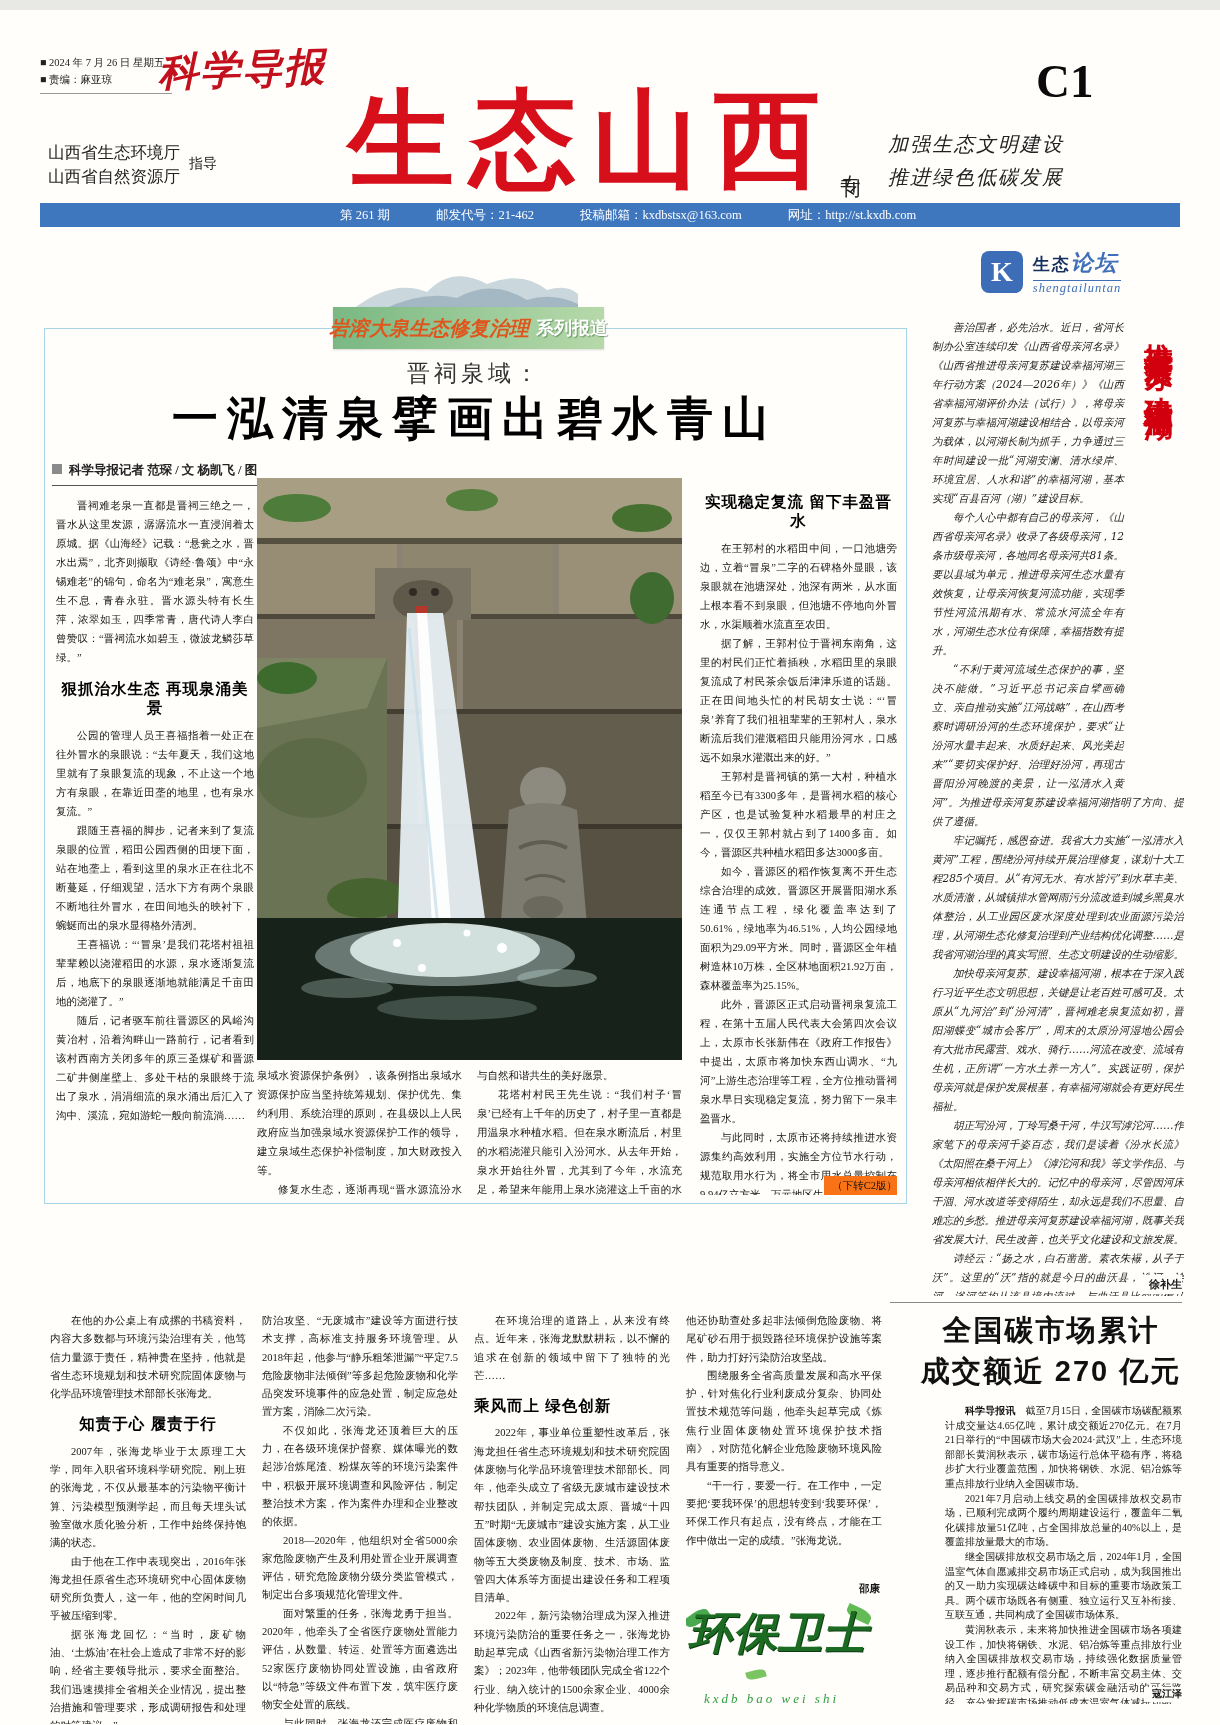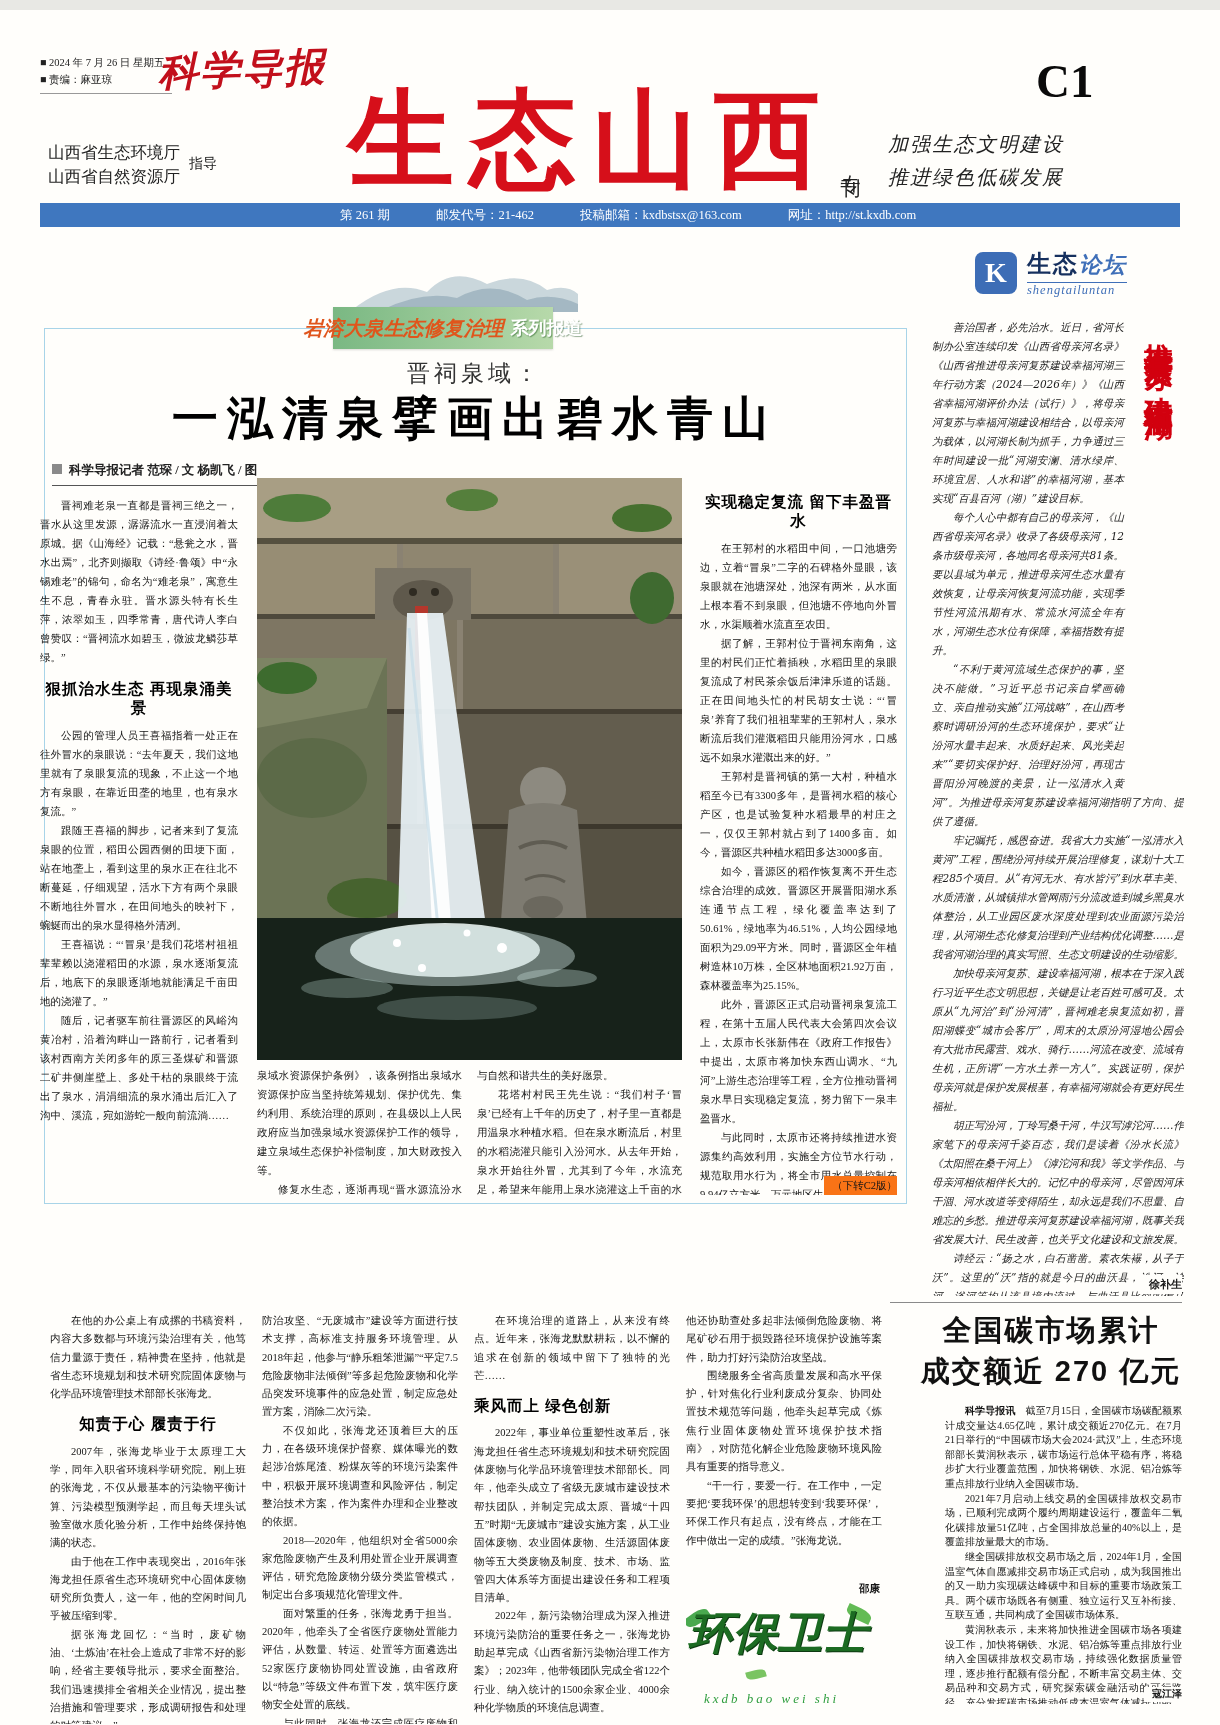--- a/index.html
+++ b/index.html
@@ -22,53 +22,53 @@
           font-family:"Liberation Serif",serif;}
   .slogan{position:absolute;left:888px;top:118px;font-size:20px;line-height:33px;font-style:italic;
           color:#222;letter-spacing:2px;}
   .infobar{position:absolute;left:40px;top:193px;width:1140px;height:24px;background:#3f77bf;
            display:flex;align-items:center;color:#fff;font-size:12.5px;padding-left:0;box-sizing:border-box;}
   .infobar span{margin-left:46px;white-space:nowrap;}
   .infobar span:first-child{margin-left:300px;}
   
   .mainbox{position:absolute;left:44px;top:318px;width:861px;height:874px;border:1px solid #a8d4e8;}
   .mountains{position:absolute;left:352px;top:250px;z-index:2;}
-  .series-banner{position:absolute;left:333px;top:297px;width:220px;height:42px;z-index:3;
+  .series-banner{position:absolute;left:333px;top:297px;width:271px;height:42px;z-index:3;
                  background:linear-gradient(90deg,#7ab883,#b7d9aa);display:flex;align-items:center;
                  justify-content:center;gap:7px;box-shadow:0 1px 2px rgba(0,0,0,.15);}
   .series-banner .script{font-family:"DejaVu Serif",serif;font-style:italic;font-weight:bold;
                          font-size:20px;color:#e0551c;white-space:nowrap;}
   .series-banner .label{font-family:"Liberation Sans",sans-serif;font-weight:bold;font-size:18px;
                         color:#fff;text-shadow:1px 1px 1px rgba(0,60,0,.4);white-space:nowrap;}
   .kicker{position:absolute;left:44px;top:348px;width:861px;text-align:center;font-size:23px;
           letter-spacing:4px;color:#333;}
   .headline{position:absolute;left:44px;top:378px;width:861px;text-align:center;
             font-family:"Liberation Sans",sans-serif;font-weight:900;font-size:46px;
             letter-spacing:9px;color:#000;white-space:nowrap;}
   .byline{position:absolute;left:52px;top:452px;font-size:12.5px;font-weight:bold;color:#222;}
   .byline .sq{display:inline-block;width:10px;height:10px;background:#8a8a8a;margin-right:7px;}
   .byline-rule{position:absolute;left:52px;top:475px;width:246px;border-top:1.5px solid #555;}
   .col{position:absolute;overflow:hidden;font-size:10.5px;line-height:19px;text-align:justify;color:#151515;}
   .col p{margin:0;text-indent:2em;}
   .subhead{font-family:"Liberation Sans",sans-serif;font-weight:bold;font-size:15.5px;
            letter-spacing:1px;text-indent:0;text-align:center;padding:12px 0 9px;color:#000;}
-  .col1{left:40px;top:486px;width:198px;height:699px;}
+  .col1{left:56px;top:486px;width:198px;height:699px;}
   .colmid{left:700px;top:470px;width:197px;height:715px;}
   .turn-note{position:absolute;right:0;bottom:0;background:#f97316;padding-left:8px;font-size:10.5px;}
   .photo{position:absolute;left:257px;top:468px;width:425px;height:582px;}
   .belowA{left:257px;top:1056px;width:205px;height:132px;}
   .belowB{left:477px;top:1056px;width:205px;height:132px;}
   
   .forum-logo{position:absolute;left:920px;top:238px;width:262px;display:flex;justify-content:center;
               align-items:center;gap:10px;}
   .forum-badge{width:42px;height:42px;background:#3d6db6;border-radius:8px;color:#fff;display:flex;
                align-items:center;justify-content:center;font-size:28px;font-weight:bold;
                font-family:"Liberation Serif",serif;}
   .forum-names{border-bottom:1px solid #3f6fb8;padding-bottom:2px;}
-  .forum-name-a{font-size:24px;font-weight:bold;color:#16305e;letter-spacing:2px;}
+  .forum-name-a{font-size:17px;font-weight:bold;color:#16305e;letter-spacing:2px;}
   .forum-name-b{font-size:22px;font-weight:bold;font-style:italic;color:#3f6fb8;
                 font-family:"DejaVu Serif",serif;letter-spacing:2px;}
   .forum-pinyin{font-size:12.5px;font-style:italic;color:#3f6fb8;letter-spacing:1px;}
   .essay{position:absolute;left:932px;top:308px;width:252px;height:978px;overflow:hidden;
          font-size:10.5px;line-height:19px;font-style:italic;text-align:justify;color:#1a1a1a;
          font-family:"DejaVu Serif",serif;}
   .essay p{margin:0;text-indent:2em;}
   .v-headline{float:right;width:50px;height:448px;margin:2px 0 8px 10px;writing-mode:vertical-rl;
               font-family:"DejaVu Serif",serif;font-style:normal;font-weight:900;font-size:29px;
               letter-spacing:3px;line-height:50px;color:#d2000f;text-align:left;}

